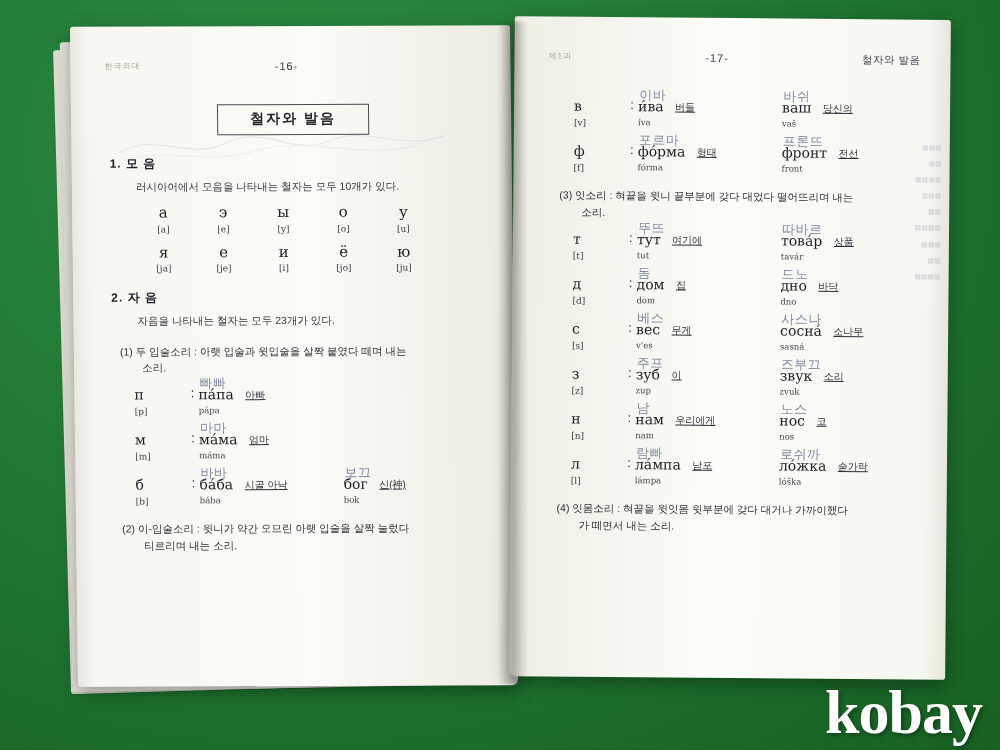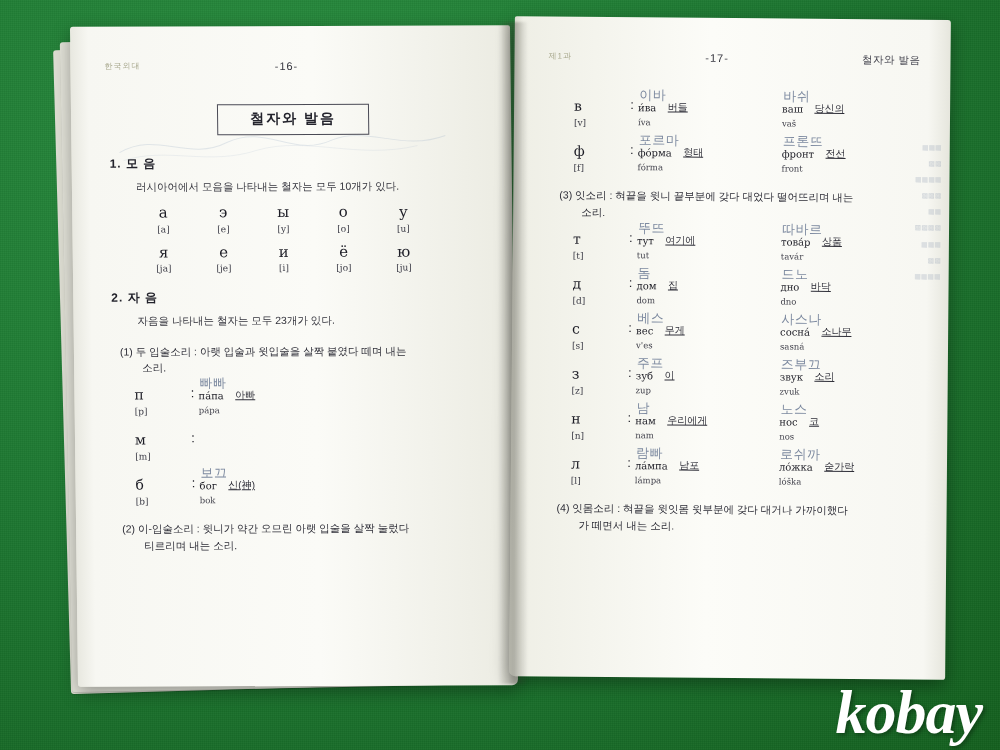--- a/index.html
+++ b/index.html
@@ -224,21 +224,21 @@
     position: absolute;
     top: -11px;
     left: 1px;
     font-size: 13px;
     color: #7d8aa0;
     letter-spacing: 0.5px;
     white-space: nowrap;
   }
   .ex .word {
     font-family: "DejaVu Serif", serif;
-    font-size: 10px;
+    font-size: 14px;
     color: #1b1b24;
     display: inline-block;
   }
   .ex .gloss {
     font-size: 10px;
     color: #2e2e38;
     margin-left: 7px;
     display: inline-block;
     vertical-align: 1px;
     text-decoration: underline;
@@ -273,21 +273,20 @@
   }
 
   
   #watermark {
     position: absolute;
     right: 18px;
     bottom: 2px;
     font-family: "Liberation Serif", serif;
     font-size: 62px;
     font-weight: bold;
-    font-style: italic;
     color: #ffffff;
     letter-spacing: -1px;
     text-shadow: 2px 2px 4px rgba(0,0,0,0.35);
     z-index: 40;
   }
 </style>
 </head>
 <body>
 
 <div id="backdrop"></div>
@@ -383,28 +382,40 @@
             <div class="trans">pápa</div>
           </div>
         </div>
 
         <div class="cons-row">
           <div class="cons-letter">
             <span class="big">м</span>
             <div class="ipa">[m]</div>
           </div>
           <div class="colon">:</div>
+          <div class="ex">
+            <span class="kr-top">마마</span>
+            <span class="word">ма́ма</span>
+            <span class="gloss">엄마</span>
+            <div class="trans">máma</div>
+          </div>
         </div>
 
         <div class="cons-row">
           <div class="cons-letter">
             <span class="big">б</span>
             <div class="ipa">[b]</div>
           </div>
           <div class="colon">:</div>
+          <div class="ex">
+            <span class="kr-top">바바</span>
+            <span class="word">ба́ба</span>
+            <span class="gloss">시골 아낙</span>
+            <div class="trans">bába</div>
+          </div>
           <div class="ex">
             <span class="kr-top">보끄</span>
             <span class="word">бог</span>
             <span class="gloss">신(神)</span>
             <div class="trans">bok</div>
           </div>
         </div>
 
       </div>
 

